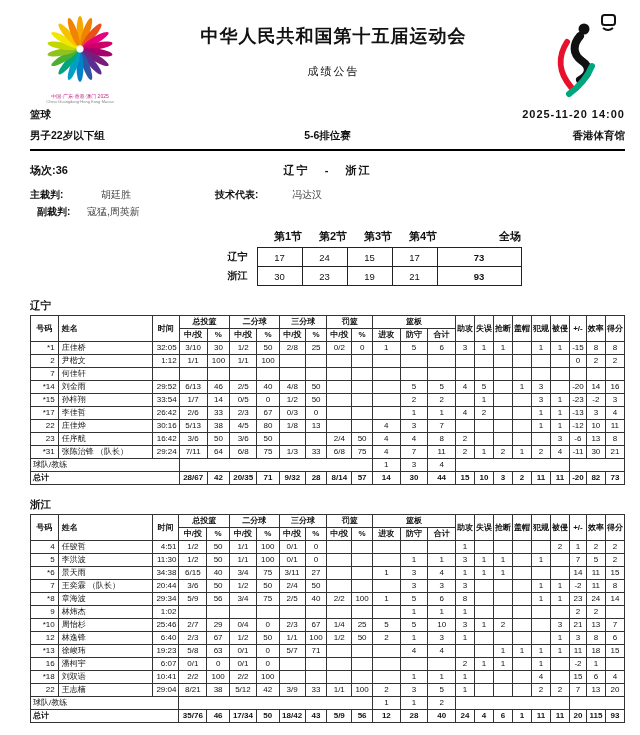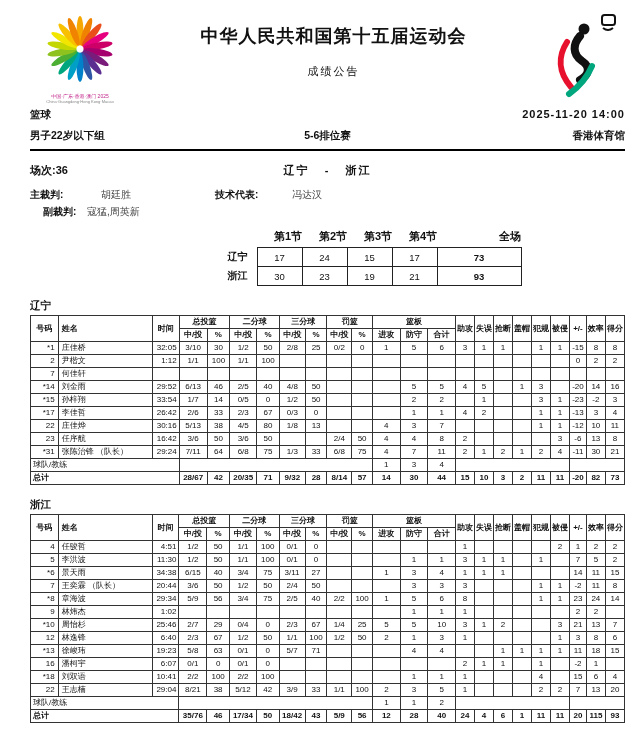--- a/index.html
+++ b/index.html
@@ -29,21 +29,21 @@
   .game-no{position:absolute;left:0;top:0;font-weight:bold;font-size:11px;}
   .matchup{position:absolute;left:0;right:0;text-align:center;font-weight:bold;font-size:11px;letter-spacing:2px;}
   .officials{position:relative;margin-top:11px;height:34px;font-size:10px;}
   .off-lbl{font-weight:bold;}
   .off-name{color:#444;}
   .off-row1,.off-row2{position:relative;height:17px;}
   .o-ref{position:absolute;left:0;}
   .o-refname{position:absolute;left:71px;}
   .o-tech{position:absolute;left:185px;}
   .o-techname{position:absolute;left:262px;}
-  .o-asst{position:absolute;left:13px;}
+  .o-asst{position:absolute;left:7px;}
   .o-asstname{position:absolute;left:57px;}
   
   .qtr-wrap{margin:6px 0 0 175px;}
   table.qtr{border-collapse:collapse;}
   table.qtr th{border:none;font-weight:bold;font-size:11px;padding:1px 0 3px 0;text-align:right;}
   table.qtr td{border:1.5px solid #222;height:16px;text-align:center;font-size:9.5px;}
   table.qtr td.qlbl{border:none;font-weight:bold;text-align:right;padding-right:9px;font-size:10px;}
   table.qtr td.qtot{font-weight:bold;}
   
   .team-label{font-weight:bold;font-size:10.5px;margin:13px 0 2px 0;}

